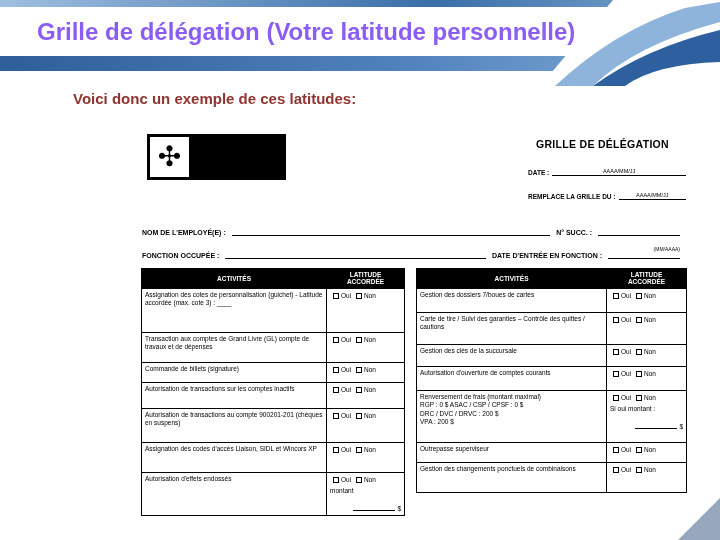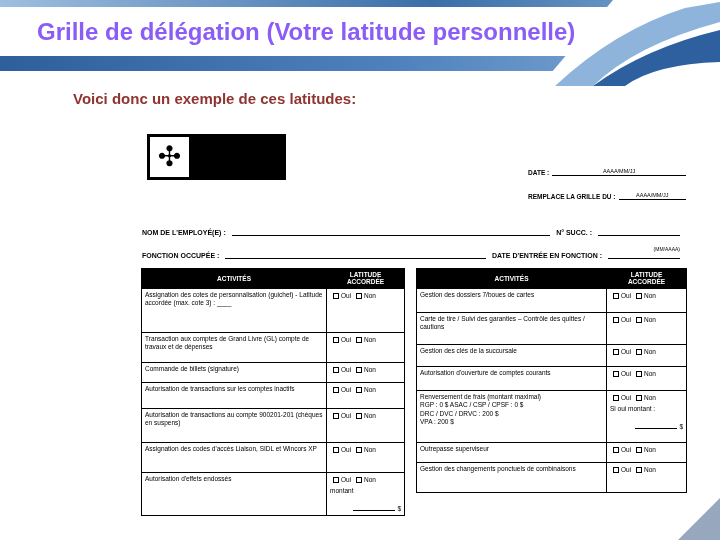--- a/index.html
+++ b/index.html
@@ -77,20 +77,21 @@
   <p class="subtitle">Voici donc un exemple de ces latitudes:</p>
 
   <div class="form">
 
     <div class="logo">
       <div class="logo-icon-box">
         <span class="logo-icon">✣</span>
       </div>
     </div>
 
+    <div class="form-title">GRILLE DE DÉLÉGATION</div>
 
     <div class="date-block">
       <div class="date-row">
         <span class="date-label">DATE :</span>
         <span class="date-field">
           <span class="date-hint">AAAA/MM/JJ</span>
         </span>
       </div>
       <div class="date-row">
         <span class="date-label">REMPLACE LA GRILLE DU :</span>

